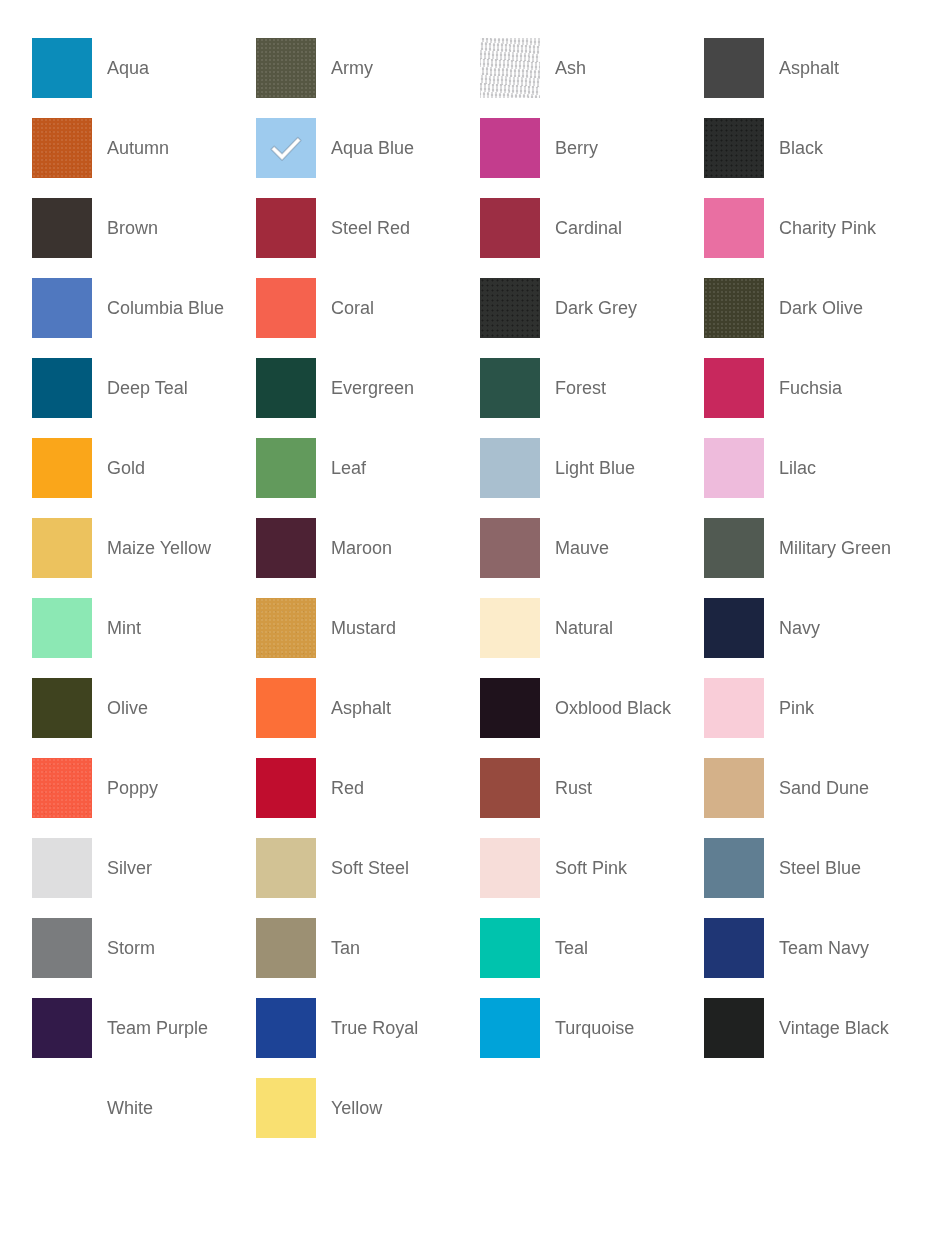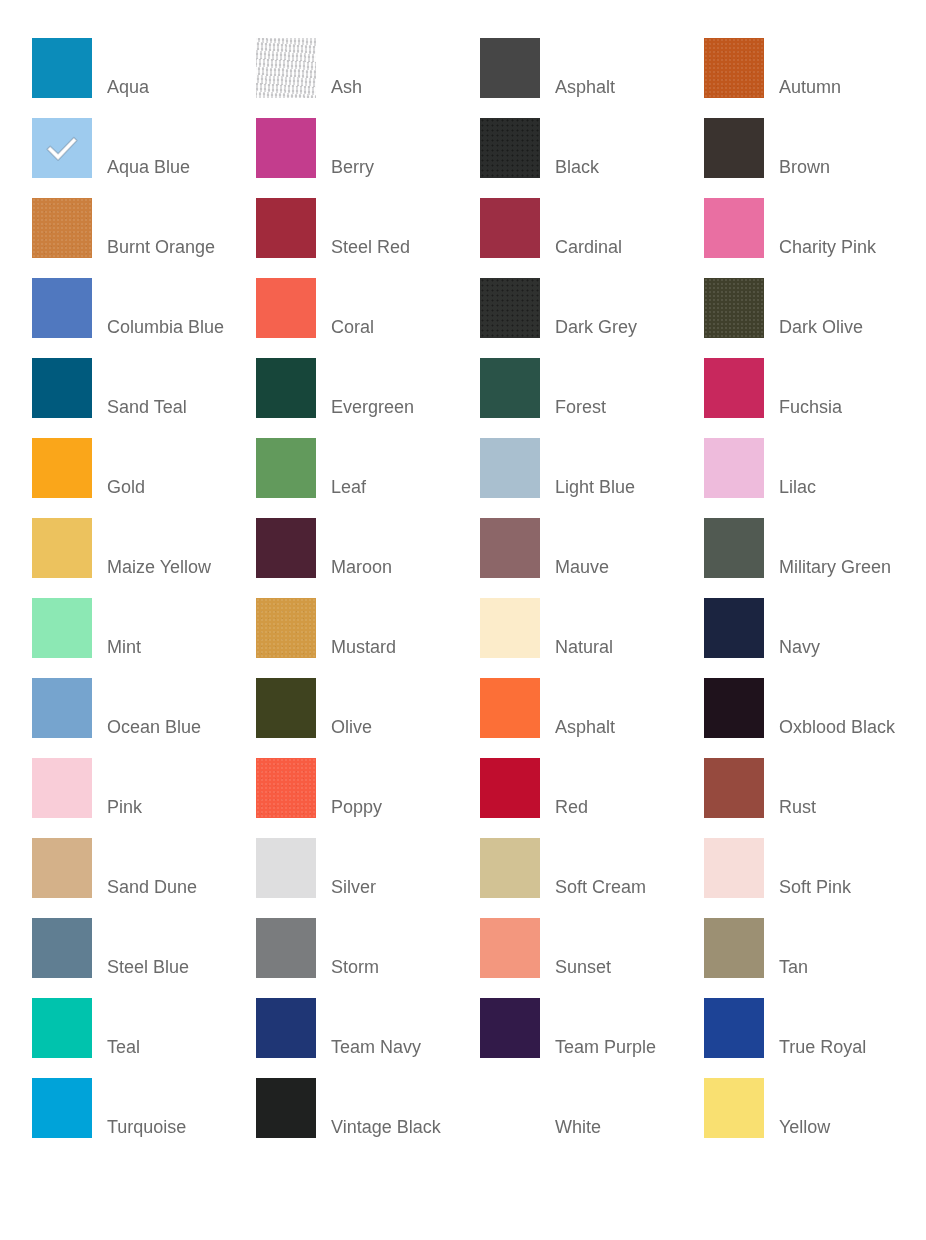--- a/index.html
+++ b/index.html
@@ -18,21 +18,21 @@
   #swatch-grid {
     display: grid;
     grid-template-columns: repeat(4, 224px);
     grid-auto-rows: 80px;
     padding: 38px 0 0 32px;
     column-gap: 0;
     row-gap: 0;
   }
   .swatch-option {
     display: flex;
-    align-items: flex-end;
+    align-items: center;
     height: 60px;
     cursor: pointer;
     user-select: none;
   }
   .swatch-chip {
     position: relative;
     width: 60px;
     height: 60px;
     flex: 0 0 60px;
     display: flex;
@@ -83,20 +83,24 @@
 </style>
 </head>
 <body>
 
 <div id="swatch-grid">
     <div class="swatch-option">
       <div class="swatch-chip " style="background-color: rgb(11, 140, 186);"></div>
       <span class="swatch-label">Aqua</span>
     </div>
     <div class="swatch-option">
+      <div class="swatch-chip tex-grain" style="background-color: rgb(86, 87, 67);"></div>
+      <span class="swatch-label">Army</span>
+    </div>
+    <div class="swatch-option">
       <div class="swatch-chip tex-heather" style="background-color: rgb(236, 236, 236);"></div>
       <span class="swatch-label">Ash</span>
     </div>
     <div class="swatch-option">
       <div class="swatch-chip " style="background-color: rgb(70, 70, 70);"></div>
       <span class="swatch-label">Asphalt</span>
     </div>
     <div class="swatch-option">
       <div class="swatch-chip tex-grain" style="background-color: rgb(192, 87, 29);"></div>
       <span class="swatch-label">Autumn</span>
@@ -115,24 +119,20 @@
     </div>
     <div class="swatch-option">
       <div class="swatch-chip tex-dots" style="background-color: rgb(43, 45, 44);"></div>
       <span class="swatch-label">Black</span>
     </div>
     <div class="swatch-option">
       <div class="swatch-chip " style="background-color: rgb(58, 51, 47);"></div>
       <span class="swatch-label">Brown</span>
     </div>
     <div class="swatch-option">
-      <div class="swatch-chip tex-grain" style="background-color: rgb(203, 127, 62);"></div>
-      <span class="swatch-label">Burnt Orange</span>
-    </div>
-    <div class="swatch-option">
       <div class="swatch-chip " style="background-color: rgb(161, 42, 60);"></div>
       <span class="swatch-label">Steel Red</span>
     </div>
     <div class="swatch-option">
       <div class="swatch-chip " style="background-color: rgb(156, 46, 68);"></div>
       <span class="swatch-label">Cardinal</span>
     </div>
     <div class="swatch-option">
       <div class="swatch-chip " style="background-color: rgb(233, 111, 162);"></div>
       <span class="swatch-label">Charity Pink</span>
@@ -148,21 +148,21 @@
     <div class="swatch-option">
       <div class="swatch-chip tex-dots" style="background-color: rgb(47, 49, 47);"></div>
       <span class="swatch-label">Dark Grey</span>
     </div>
     <div class="swatch-option">
       <div class="swatch-chip tex-grain" style="background-color: rgb(64, 64, 44);"></div>
       <span class="swatch-label">Dark Olive</span>
     </div>
     <div class="swatch-option">
       <div class="swatch-chip " style="background-color: rgb(0, 90, 125);"></div>
-      <span class="swatch-label">Sand Teal</span>
+      <span class="swatch-label">Deep Teal</span>
     </div>
     <div class="swatch-option">
       <div class="swatch-chip " style="background-color: rgb(23, 70, 58);"></div>
       <span class="swatch-label">Evergreen</span>
     </div>
     <div class="swatch-option">
       <div class="swatch-chip " style="background-color: rgb(42, 83, 72);"></div>
       <span class="swatch-label">Forest</span>
     </div>
     <div class="swatch-option">
@@ -211,24 +211,20 @@
     </div>
     <div class="swatch-option">
       <div class="swatch-chip " style="background-color: rgb(252, 236, 202);"></div>
       <span class="swatch-label">Natural</span>
     </div>
     <div class="swatch-option">
       <div class="swatch-chip " style="background-color: rgb(27, 36, 64);"></div>
       <span class="swatch-label">Navy</span>
     </div>
     <div class="swatch-option">
-      <div class="swatch-chip " style="background-color: rgb(118, 164, 206);"></div>
-      <span class="swatch-label">Ocean Blue</span>
-    </div>
-    <div class="swatch-option">
       <div class="swatch-chip " style="background-color: rgb(63, 67, 31);"></div>
       <span class="swatch-label">Olive</span>
     </div>
     <div class="swatch-option">
       <div class="swatch-chip " style="background-color: rgb(252, 111, 55);"></div>
       <span class="swatch-label">Asphalt</span>
     </div>
     <div class="swatch-option">
       <div class="swatch-chip " style="background-color: rgb(31, 18, 28);"></div>
       <span class="swatch-label">Oxblood Black</span>
@@ -252,37 +248,33 @@
     <div class="swatch-option">
       <div class="swatch-chip " style="background-color: rgb(212, 177, 137);"></div>
       <span class="swatch-label">Sand Dune</span>
     </div>
     <div class="swatch-option">
       <div class="swatch-chip " style="background-color: rgb(222, 222, 223);"></div>
       <span class="swatch-label">Silver</span>
     </div>
     <div class="swatch-option">
       <div class="swatch-chip " style="background-color: rgb(210, 194, 148);"></div>
-      <span class="swatch-label">Soft Cream</span>
+      <span class="swatch-label">Soft Steel</span>
     </div>
     <div class="swatch-option">
       <div class="swatch-chip " style="background-color: rgb(247, 221, 217);"></div>
       <span class="swatch-label">Soft Pink</span>
     </div>
     <div class="swatch-option">
       <div class="swatch-chip " style="background-color: rgb(96, 126, 146);"></div>
       <span class="swatch-label">Steel Blue</span>
     </div>
     <div class="swatch-option">
       <div class="swatch-chip " style="background-color: rgb(122, 124, 126);"></div>
       <span class="swatch-label">Storm</span>
-    </div>
-    <div class="swatch-option">
-      <div class="swatch-chip " style="background-color: rgb(243, 151, 126);"></div>
-      <span class="swatch-label">Sunset</span>
     </div>
     <div class="swatch-option">
       <div class="swatch-chip " style="background-color: rgb(156, 144, 115);"></div>
       <span class="swatch-label">Tan</span>
     </div>
     <div class="swatch-option">
       <div class="swatch-chip " style="background-color: rgb(0, 195, 173);"></div>
       <span class="swatch-label">Teal</span>
     </div>
     <div class="swatch-option">

